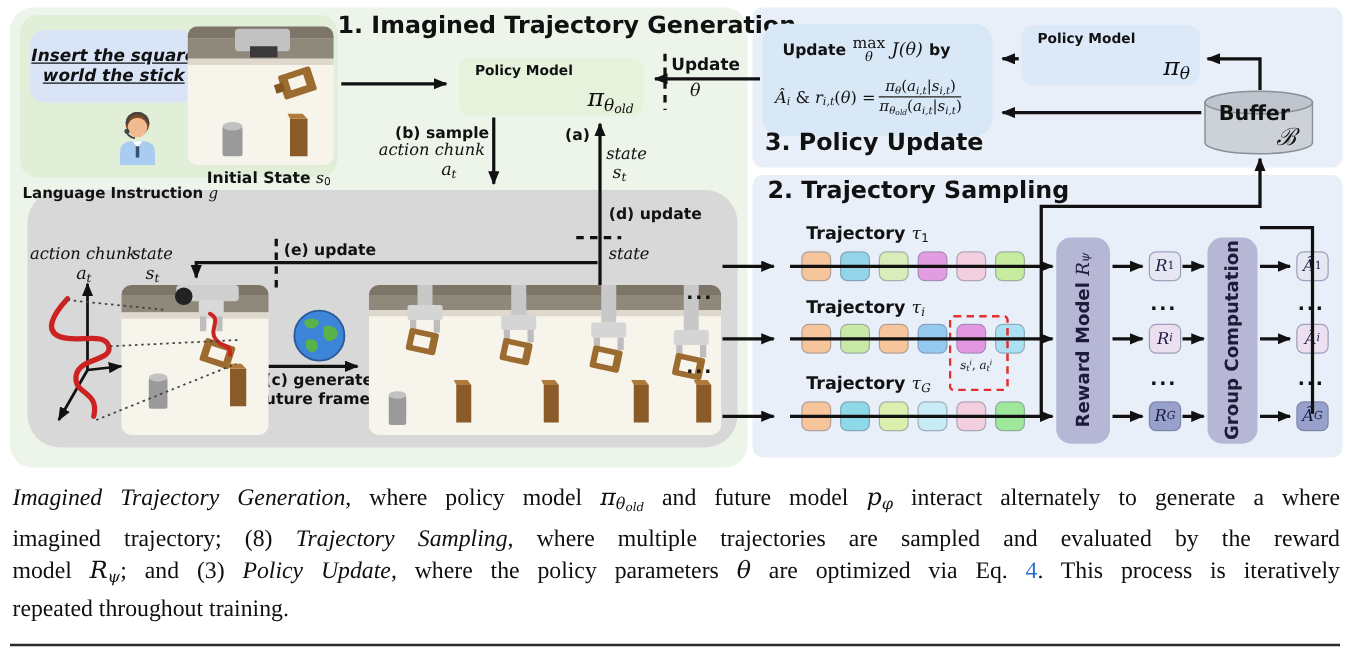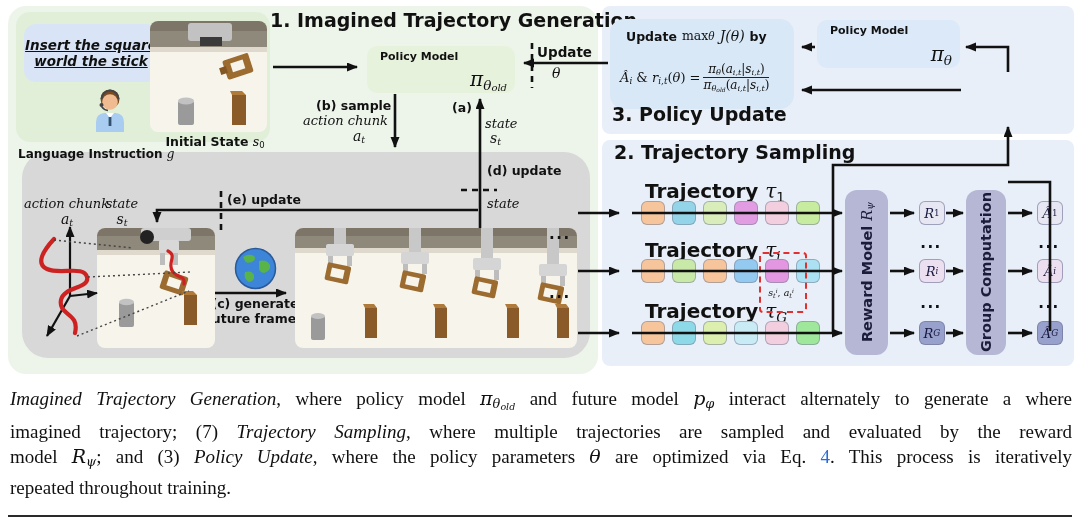--- a/index.html
+++ b/index.html
@@ -34,29 +34,29 @@
   .sg-link{color:#2b6cd4;}
   .sg-capb{font-family:"DejaVu Sans",sans-serif;font-weight:700;}
   
   .policy-old{left:367px;top:46px;width:148px;height:47px;background:#e7f2dd;border-radius:10px;}
   .policy-new{left:817px;top:20px;width:143px;height:48px;background:#dbe9f8;border-radius:10px;}
   .pm-label{position:absolute;left:13px;top:4px;font-size:11px;font-weight:700;}
   .pm-param{position:absolute;right:8px;bottom:0px;font-size:20px;font-family:"DejaVu Serif",serif;font-style:italic;}
   .eq-box{left:610px;top:19px;width:184px;height:90px;background:#d9e8f7;border-radius:14px;}
   .eq-r1{position:absolute;left:16px;top:9px;display:flex;align-items:center;gap:5px;font-size:12.5px;}
   .eq-r1 .w{font-weight:700;}
-  .maxstack{display:inline-flex;flex-direction:row;align-items:center;line-height:1;
+  .maxstack{display:inline-flex;flex-direction:column;align-items:center;line-height:1;
             font-family:"DejaVu Serif",serif;font-size:12.5px;}
   .maxstack .th{font-style:italic;font-size:10.5px;}
   .eq-r2{position:absolute;left:10px;top:44px;display:flex;align-items:center;gap:3px;
          font-size:13px;font-family:"DejaVu Serif",serif;}
   .frac{display:inline-flex;flex-direction:column;align-items:center;line-height:1.12;font-size:12px;}
   .frac .den{border-top:1.2px solid #222;padding-top:1px;}
   
-  .traj-label{font-size:20px;white-space:nowrap;}
+  .traj-label{font-size:14px;white-space:nowrap;}
   .traj-row{height:24px;}
   .sq{position:absolute;top:0;width:24px;height:24px;border-radius:6px;border:1px solid rgba(120,130,150,.55);box-sizing:border-box;}
   .sq.dots{background-image:radial-gradient(#ffffff 1.1px,transparent 1.3px);background-size:5px 5px;}
   .dots-txt{font-weight:800;font-size:15px;letter-spacing:1.5px;white-space:nowrap;}
   .vbox{background:#b5b7d5;border-radius:12px;display:flex;align-items:center;justify-content:center;}
   .vtext{writing-mode:vertical-rl;transform:rotate(180deg);font-size:14.5px;color:#1c1c3a;white-space:nowrap;}
   .minibox{width:26px;height:24px;border-radius:6px;border:1px solid rgba(110,115,150,.6);box-sizing:border-box;
            display:flex;align-items:center;justify-content:center;font-size:13px;
            font-family:"DejaVu Serif",serif;color:#18183f;}
   .red-dash{border:2px dashed #e03030;border-radius:4px;}
@@ -255,20 +255,28 @@
       </span>
     </div>
   </div>
   <div class="abs sec-title" style="left:612px;top:103px;">3. Policy Update</div>
 
   <div class="abs policy-new">
     <span class="pm-label">Policy Model</span>
     <span class="pm-param"><span class="sg-i">π</span><span class="sg-si">θ</span></span>
   </div>
 
+  <div class="abs" style="left:963px;top:72px;width:88px;height:52px;">
+    <svg width="88" height="52" viewBox="0 0 88 52">
+      <path d="M1,10 L1,42 A43,9 0 0 0 87,42 L87,10 Z" fill="#cdd1d8" stroke="#8a8f98" stroke-width="1.2"></path>
+      <ellipse cx="44" cy="10" rx="43" ry="9" fill="#c0c5cd" stroke="#8a8f98" stroke-width="1.2"></ellipse>
+    </svg>
+    <span class="buf-label">Buffer</span>
+    <span class="buf-sym">ℬ</span>
+  </div>
 
   <div class="abs sec-title" style="left:614px;top:141px;">2. Trajectory Sampling</div>
 
   <div class="abs traj-label" style="left:645px;top:179px;"><span class="sg-b">Trajectory </span><span class="sg-i">τ</span><span class="sg-s">1</span></div>
   <div class="abs traj-label" style="left:645px;top:238px;"><span class="sg-b">Trajectory </span><span class="sg-i">τ</span><span class="sg-si">i</span></div>
   <div class="abs traj-label" style="left:645px;top:299px;"><span class="sg-b">Trajectory </span><span class="sg-i">τ</span><span class="sg-si">G</span></div>
 
   <div class="abs traj-row" style="left:641px;top:201px;width:186px;">
       <div class="sq" style="left: 0px; background: rgb(246, 197, 155);"></div>
       <div class="sq" style="left: 31px; background: rgb(147, 212, 233);"></div>
@@ -384,19 +392,19 @@
     <path d="M168,251 C178,256 166,264 173,272 C179,279 185,275 184,284" stroke="#cc2222" stroke-width="3.2" fill="none" stroke-linecap="round"></path>
     <g stroke="#444" stroke-width="1.4" fill="none" stroke-dasharray="2 3">
       <path d="M54,240 L133,248"></path>
       <path d="M88,277 L191,272"></path>
       <path d="M77,336 L189,291"></path>
     </g>
   </svg>
 
   <div class="abs caption">
     <div class="cap-line"><span class="sg-it">Imagined Trajectory Generation</span><span class="sg-n">, where policy model </span><span class="sg-i">π</span><span class="sg-si">θ</span><span class="sg-ss">old</span><span class="sg-n"> and future model </span><span class="sg-i">p</span><span class="sg-si">φ</span><span class="sg-n"> interact alternately to generate a where</span></div>
-    <div class="cap-line"><span class="sg-n">imagined trajectory; (7) </span><span class="sg-it">Trajectory Sampling</span><span class="sg-n">, where multiple trajectories are sampled and evaluated by the reward</span></div>
+    <div class="cap-line"><span class="sg-n">imagined trajectory; (8) </span><span class="sg-it">Trajectory Sampling</span><span class="sg-n">, where multiple trajectories are sampled and evaluated by the reward</span></div>
     <div class="cap-line"><span class="sg-n">model </span><span class="sg-i">R</span><span class="sg-si">ψ</span><span class="sg-n">; and (3) </span><span class="sg-it">Policy Update</span><span class="sg-n">, where the policy parameters </span><span class="sg-i">θ</span><span class="sg-n"> are optimized via Eq. </span><span class="sg-link">4</span><span class="sg-n">. This process is iteratively</span></div>
     <div class="cap-line last"><span class="sg-n">repeated throughout training.</span></div>
   </div>
 
   <div class="abs bottom-rule"></div>
 </div>
 
 </body></html>

